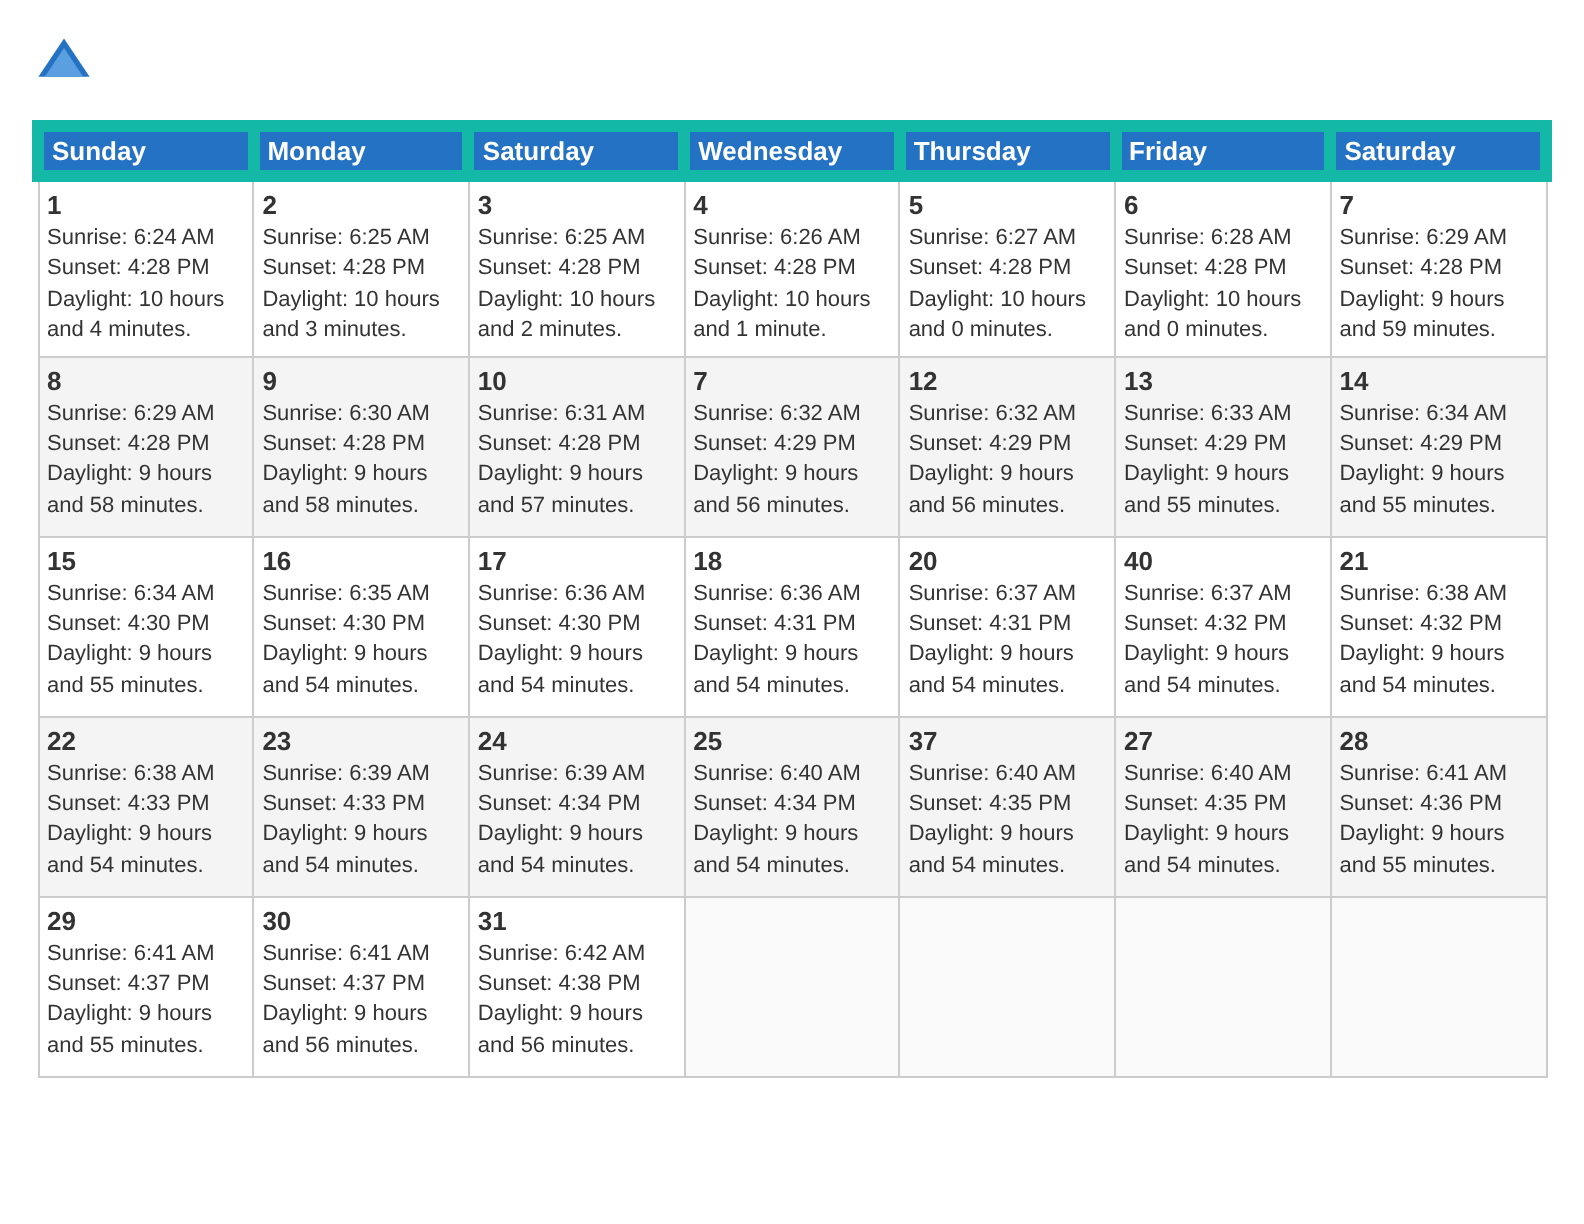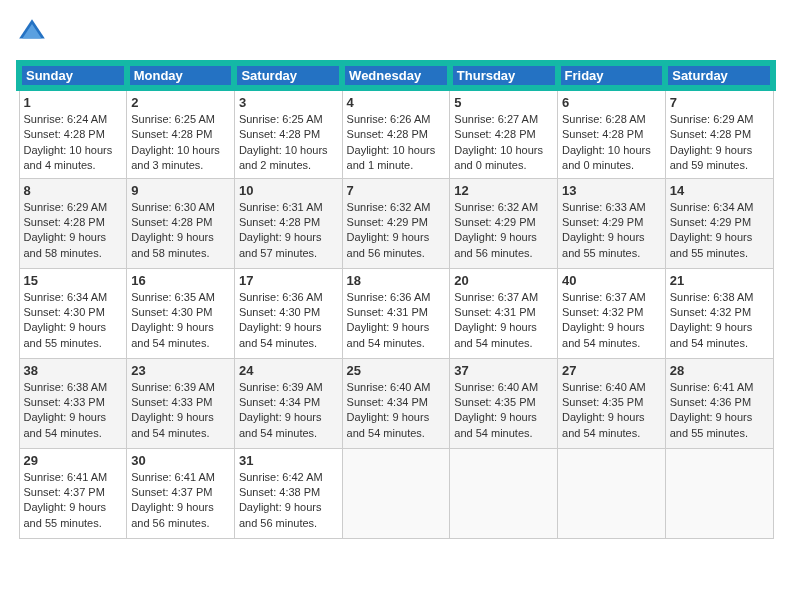--- a/index.html
+++ b/index.html
@@ -205,21 +205,21 @@
         <span class="day-num">40</span>
         <span class="cell-text">Sunrise: 6:37 AM<br>Sunset: 4:32 PM<br>Daylight: 9 hours and 54 minutes.</span>
       </td>
         <td>
         <span class="day-num">21</span>
         <span class="cell-text">Sunrise: 6:38 AM<br>Sunset: 4:32 PM<br>Daylight: 9 hours and 54 minutes.</span>
       </td>
       </tr>
       <tr>
         <td>
-        <span class="day-num">38</span>
+        <span class="day-num">22</span>
         <span class="cell-text">Sunrise: 6:38 AM<br>Sunset: 4:33 PM<br>Daylight: 9 hours and 54 minutes.</span>
       </td>
         <td>
         <span class="day-num">23</span>
         <span class="cell-text">Sunrise: 6:39 AM<br>Sunset: 4:33 PM<br>Daylight: 9 hours and 54 minutes.</span>
       </td>
         <td>
         <span class="day-num">24</span>
         <span class="cell-text">Sunrise: 6:39 AM<br>Sunset: 4:34 PM<br>Daylight: 9 hours and 54 minutes.</span>
       </td>

